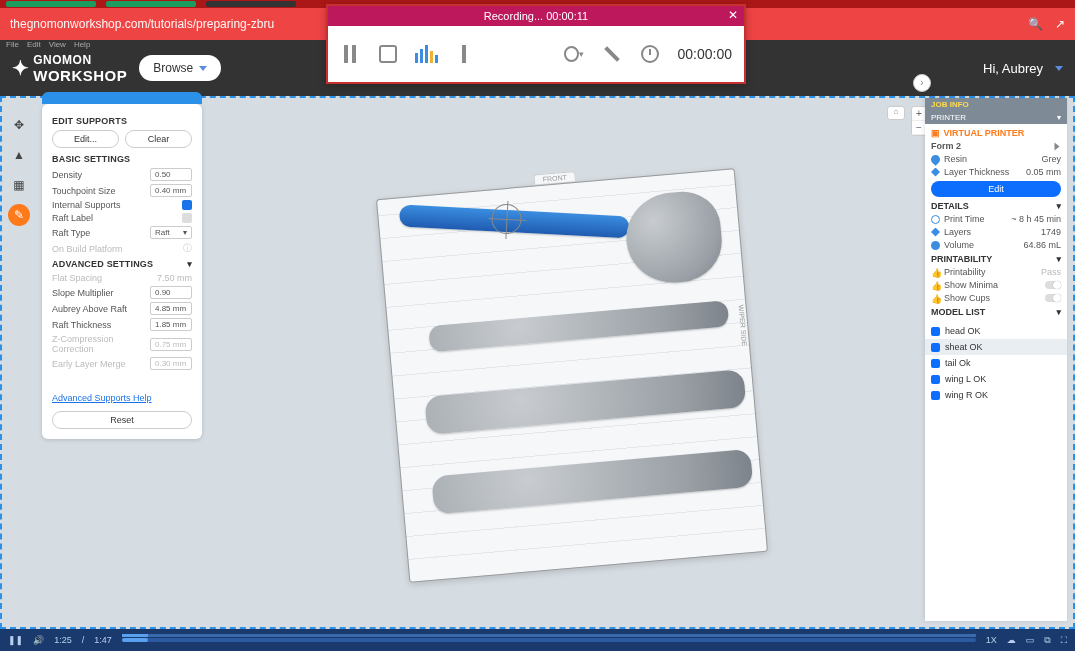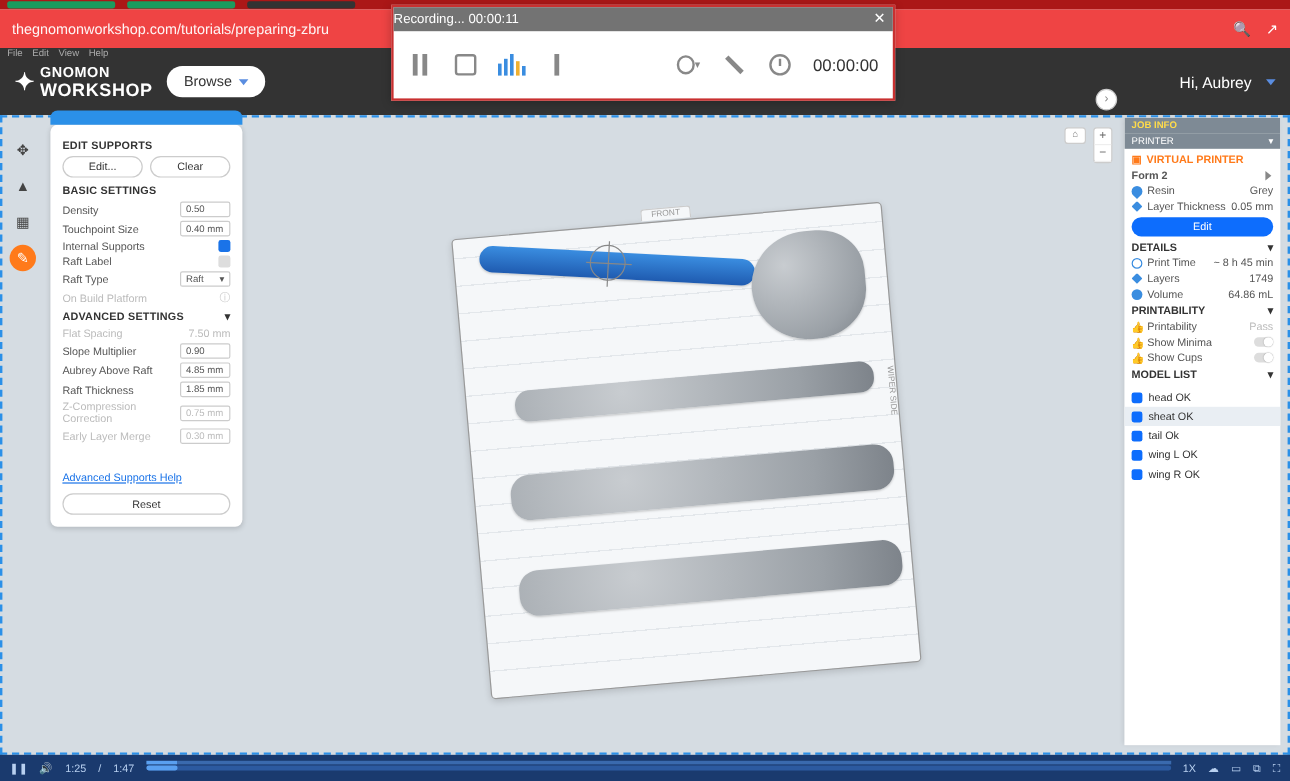--- a/index.html
+++ b/index.html
@@ -8,21 +8,21 @@
 
 .tabs-row { height:8px; background:#ab1717; display:flex; align-items:center; padding:0 6px; gap:4px; font-size:9px; color:#fff; }
 .tab { background:#1a9c5e; width:90px; height:6px; border-radius:2px; margin-right:6px; display:inline-block; }
 .tab.dark { background:#333; }
 .url-row { height:32px; background:#ef4444; display:flex; align-items:center; padding:0 10px; color:#fff; font-size:12px; gap:8px; }
 .url { color:#fff; opacity:.95; }
 .url-right { margin-left:auto; display:flex; gap:12px; align-items:center; }
 
 
 .rec-window { position:absolute; top:4px; left:326px; width:420px; z-index:50; border:2px solid #c83030; background:#fff; box-shadow:0 2px 8px rgba(0,0,0,.25); }
-.rec-title { height:20px; background:#737373; display:flex; align-items:center; justify-content:flex-start; color:#fff; font-size:11px; position:relative; }
+.rec-title { height:20px; background:#be185d; display:flex; align-items:center; justify-content:center; color:#fff; font-size:11px; position:relative; }
 .rec-close { position:absolute; right:6px; top:2px; color:#fff; font-size:12px; cursor:pointer; }
 .rec-body { height:56px; display:flex; align-items:center; padding:0 12px; gap:18px; }
 .rec-btn { width:20px; height:20px; display:flex; align-items:center; justify-content:center; color:#888; }
 .rec-pause { border-left:4px solid #888; border-right:4px solid #888; width:12px; height:18px; }
 .rec-stop { border:2px solid #888; width:18px; height:18px; border-radius:3px; }
 .rec-bars { display:flex; align-items:flex-end; gap:2px; height:18px; }
 .rec-bars span { width:3px; background:#3a8de0; }
 .rec-flag { width:4px; height:18px; background:#888; position:relative; }
 .rec-medal { width:16px; height:16px; border:2px solid #888; border-radius:50%; position:relative; }
 .rec-pencil { transform:rotate(-45deg); width:4px; height:18px; background:#888; }
@@ -55,21 +55,21 @@
 .lp-row { display:flex; align-items:center; justify-content:space-between; margin:3px 0; color:#555; }
 .lp-row .val { border:1px solid #ccc; border-radius:2px; padding:1px 4px; min-width:42px; text-align:right; font-size:8px; display:inline-flex; align-items:center; gap:2px; }
 .lp-row .sel { border:1px solid #ccc; border-radius:2px; padding:1px 4px; min-width:42px; font-size:8px; display:flex; justify-content:space-between; }
 .lp-row .chk { width:10px; height:10px; background:#1a73e8; border-radius:2px; }
 .lp-row .chk.off { background:#ddd; }
 .lp-row.grey { color:#bbb; }
 .lp-link { color:#1a73e8; text-decoration:underline; margin-top:20px; display:inline-block; }
 .lp-reset { margin-top:8px; border:1px solid #ccc; border-radius:10px; text-align:center; padding:3px 0; font-size:9px; }
 
 
-.right-panel { position:absolute; right:6px; top:0px; width:130px; background:#fff; box-shadow:-1px 0 4px rgba(0,0,0,.1); font-size:9px; color:#333; bottom:6px; overflow:hidden; }
+.right-panel { position:absolute; right:6px; top:0px; width:142px; background:#fff; box-shadow:-1px 0 4px rgba(0,0,0,.1); font-size:9px; color:#333; bottom:6px; overflow:hidden; }
 .rp-head { background:#7e8a95; font-size:8px; color:#fff; padding:2px 6px; display:flex; justify-content:space-between; align-items:center; }
 .rp-box { padding:4px 6px; }
 .rp-line { display:flex; justify-content:space-between; align-items:center; margin:3px 0; color:#555; }
 .rp-title { font-weight:700; font-size:9px; margin:4px 0 2px; display:flex; justify-content:space-between; align-items:center; }
 .rp-edit { background:#0d6dfd; color:#fff; text-align:center; border-radius:9px; padding:3px 0; margin:4px 0; font-size:9px; }
 .rp-virt { color:#ff7a1a; font-weight:700; font-size:9px; display:flex; align-items:center; gap:4px; }
 .rp-item { display:flex; align-items:center; gap:5px; padding:3px 6px; }
 .rp-item.sel { background:#e9eef3; }
 .rp-item .cb { width:9px; height:9px; background:#0d6dfd; border-radius:2px; flex-shrink:0; }
 .toggle { width:16px; height:8px; background:#ddd; border-radius:4px; position:relative; }

